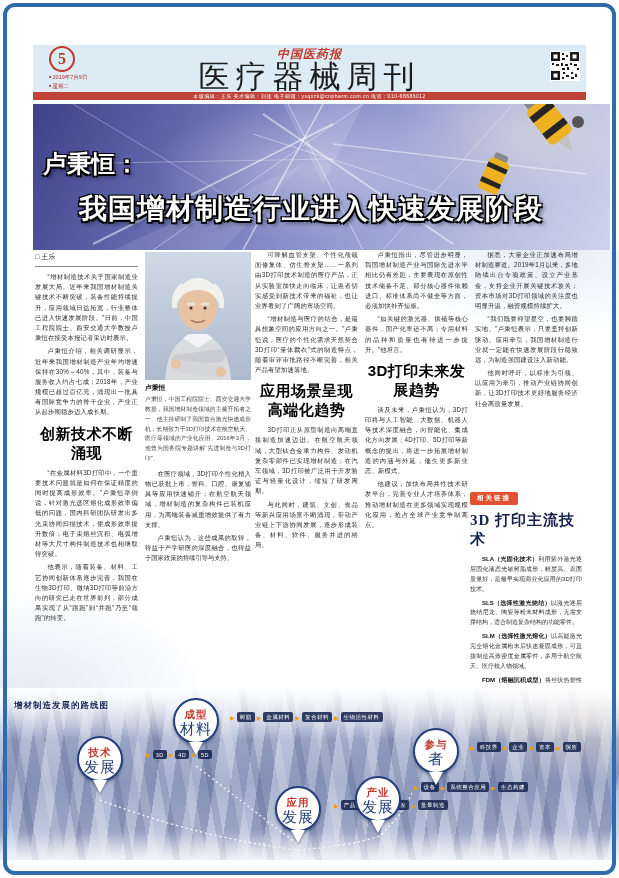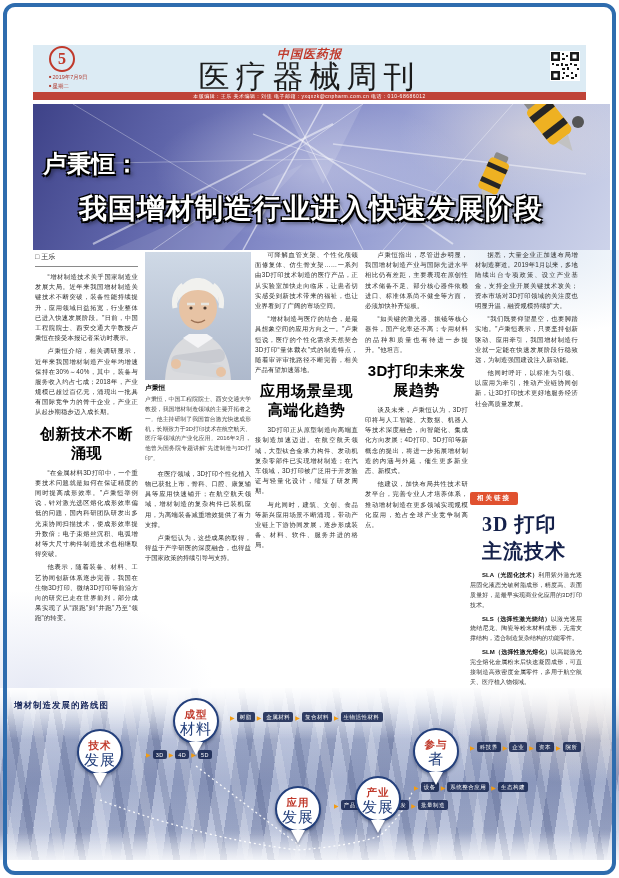--- a/index.html
+++ b/index.html
@@ -44,22 +44,22 @@
   .figcol{position:absolute;left:145px;top:2px;width:106px;height:436px;overflow:hidden;}
   .photo{width:106px;height:128px;display:block;}
   .figname{font-size:6.8px;font-weight:bold;margin:3px 0 2px;color:#111;}
   .figcap{font-size:5.8px;line-height:1.7;color:#444;text-align:justify;margin:0 0 5px;}
   .figcol p{margin:0 0 3px;font-size:6.3px;line-height:1.62;text-align:justify;text-indent:2em;color:#2a2a2a;}
 
   
   .sidebar{position:absolute;left:470px;top:236px;width:112px;height:200px;overflow:hidden;}
   .tag{display:inline-block;background:#e0512f;color:#fff;font-size:6.5px;font-weight:bold;
         padding:2px 7px;border-radius:2px;letter-spacing:2px;}
-  .sb-title{font-family:"Liberation Serif",serif;font-weight:bold;font-size:20px;color:#14204a;
-        margin:6px 12px 6px;letter-spacing:1px;}
+  .sb-title{font-family:"Liberation Serif",serif;font-weight:bold;font-size:15px;color:#14204a;
+        margin:6px 0 6px;letter-spacing:1px;}
   .sidebar p{margin:0 0 4px;font-size:6px;line-height:1.65;text-align:justify;color:#333;text-indent:2em;}
   .sidebar .term{font-weight:bold;color:#111;}
 
   
   .infographic{position:absolute;left:0;top:688px;width:619px;height:172px;overflow:hidden;
         background:linear-gradient(180deg,#e4e9f3 0%,#c3cce0 25%,#a9b4d0 55%,#c7cfe2 85%,#dfe3ee 100%);}
   .city,.city2{position:absolute;inset:0;}
   .city{background:repeating-linear-gradient(90deg,rgba(110,124,168,.50) 0 16px,rgba(152,163,198,.32) 16px 27px,
         rgba(88,102,150,.46) 27px 41px,rgba(170,179,212,.26) 41px 58px);
         -webkit-mask-image:linear-gradient(180deg,transparent 0,#000 30%,#000 85%,transparent);
@@ -249,21 +249,21 @@
     <div class="city"></div>
     <div class="city2"></div>
     <div class="fog"></div>
     <div class="ig-title">增材制造发展的路线图</div>
 
     <svg class="dots" width="619" height="172" viewBox="0 0 619 172">
       <path d="M100,112 Q200,150 298,162 Q350,158 380,148 Q408,120 412,104" fill="none" stroke="#fff" stroke-width="1.3" stroke-dasharray="2 3" opacity=".9"></path>
       <path d="M196,78 Q250,120 300,158" fill="none" stroke="#fff" stroke-width="1.3" stroke-dasharray="2 3" opacity=".9"></path>
     </svg>
 
-    <div class="pin" style="left:72px;top:41px;">
+    <div class="pin" style="left:72px;top:48px;">
       <div class="pin-head"><span class="w1">技术</span><span class="w2">发展</span></div>
       <div class="pin-tail"></div>
     </div>
     <div class="chain" style="left:146px;top:62px;">
       <span class="ar">▶</span>
         <span class="chip">3D</span>
       <span class="ar">▶</span>
         <span class="chip">4D</span>
       <span class="ar">▶</span>
         <span class="chip">5D</span>

